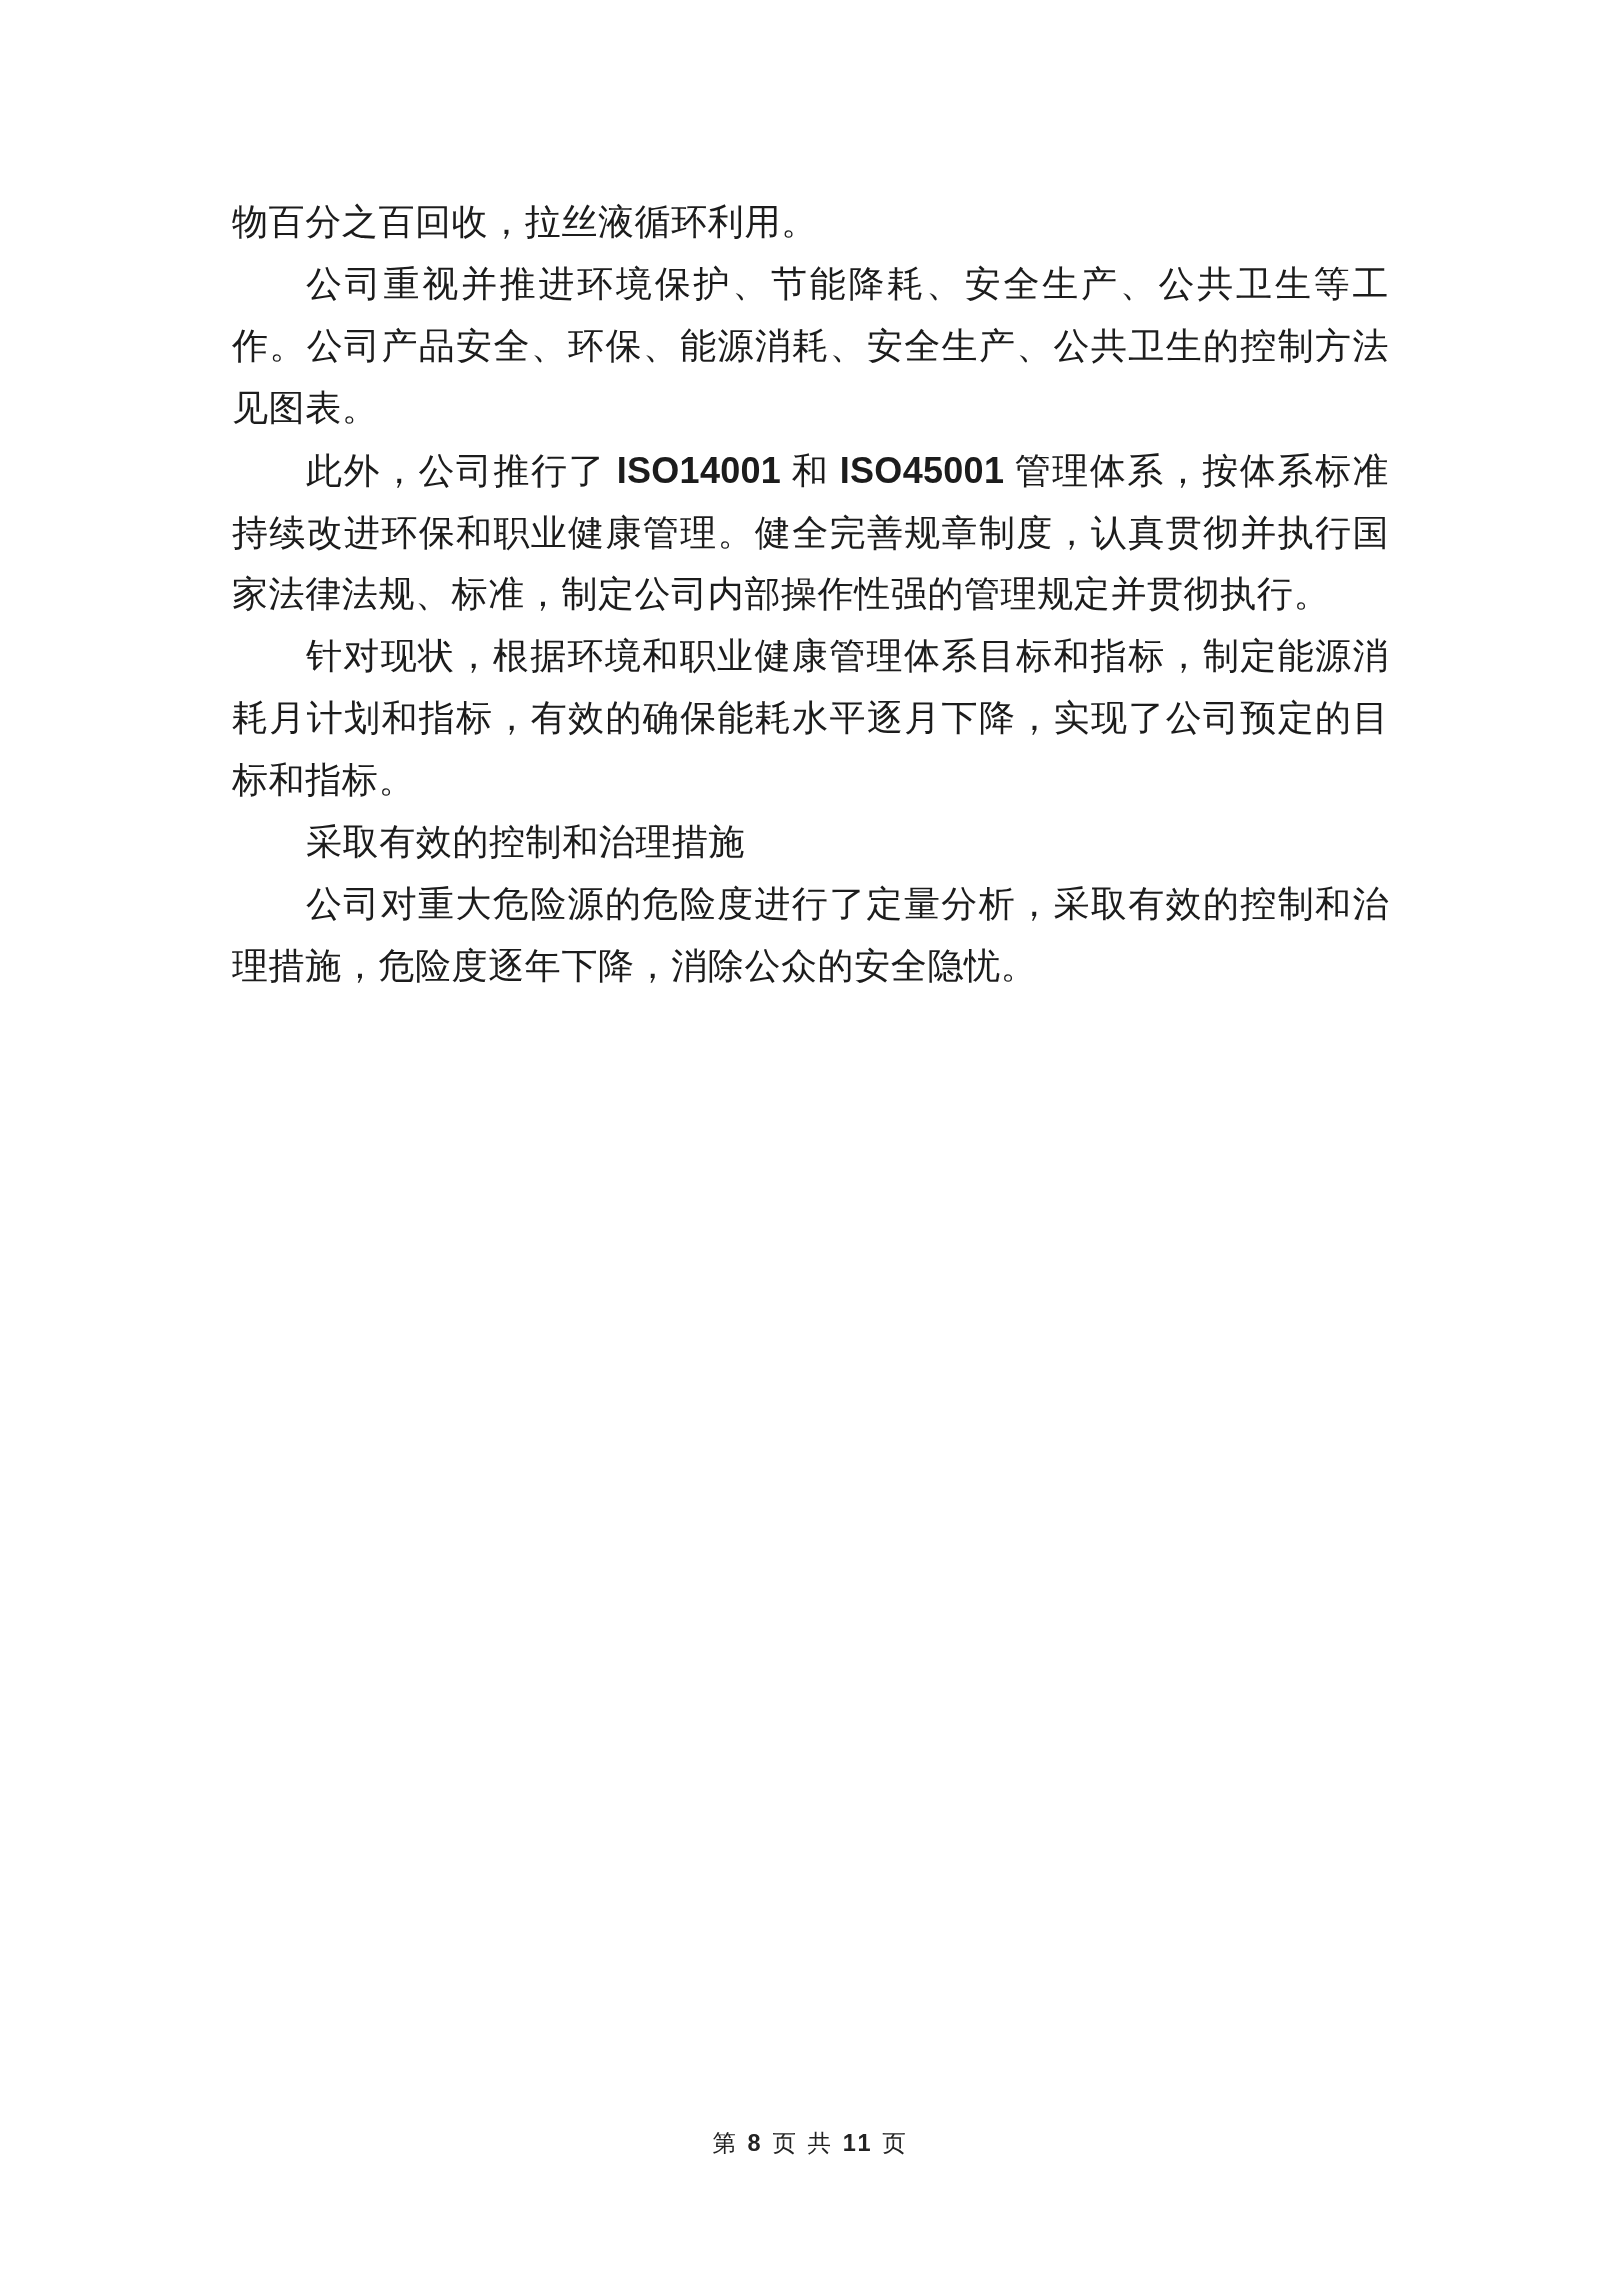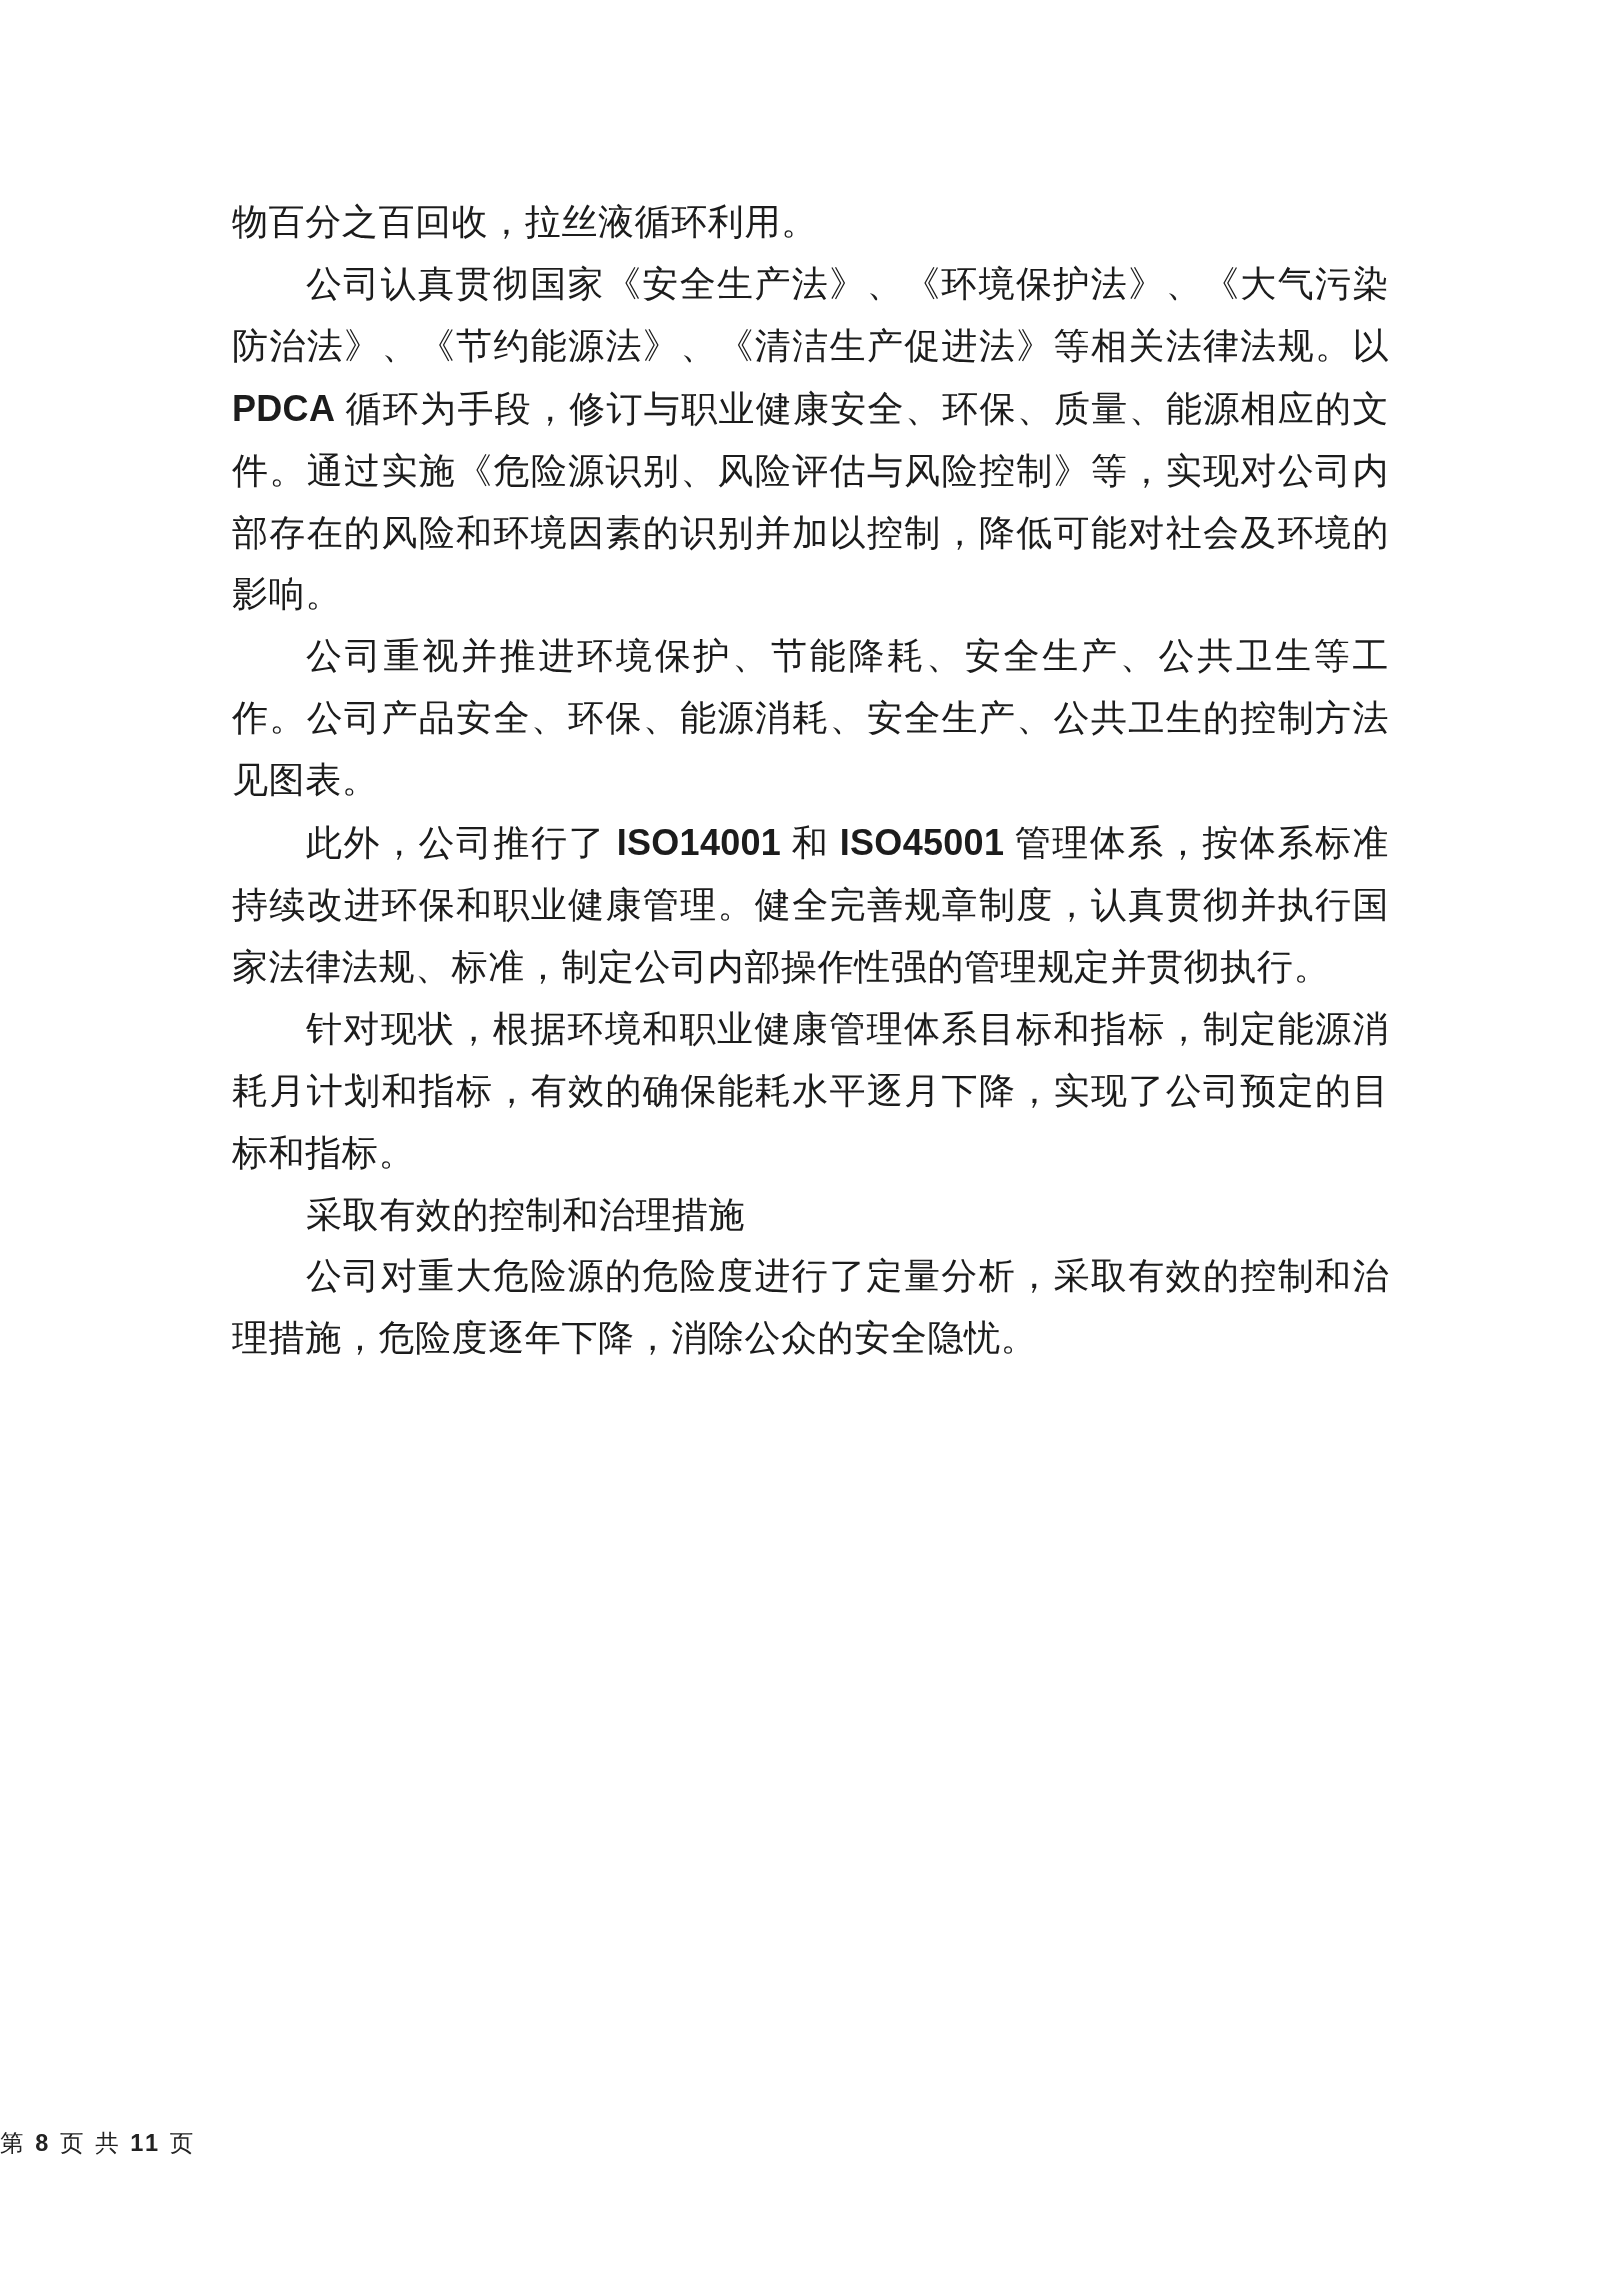--- a/index.html
+++ b/index.html
@@ -46,39 +46,38 @@
   .latin {
     font-family: "Liberation Sans", "DejaVu Sans", sans-serif;
     font-weight: 600;
     letter-spacing: 0.3px;
   }
   .footer {
     position: absolute;
     left: 0;
     top: 2127px;
     width: 1621px;
-    text-align: left;
+    text-align: center;
     font-size: 23.5px;
     letter-spacing: 2.9px;
     color: #222;
     font-family: "Liberation Serif", "DejaVu Serif", serif;
   }
   .footer .num {
     font-family: "Liberation Sans", "DejaVu Sans", sans-serif;
     font-weight: 700;
   }
 </style>
 </head>
 <body>
 
 <div class="page">
 
   <div class="content">
     <p class="para">物百分之百回收，拉丝液循环利用。</p>
-    <p class="para indent">公司认真贯彻国家《安全生产法》、《环境保护法》、《大气污染防治法》、《节约能源法》、《清洁生产促进法》等相关法律法规。以 <span class="latin">PDCA</span> 循环为手段，修订与职业健康安全、环保、质量、能源相应的文件。通过实施《危险源识别、风险评估与风险控制》等，实现对公司内部存在的风险和环境因素的识别并加以控制，降低可能对社会及环境的影响。</p>
     <p class="para indent">公司重视并推进环境保护、节能降耗、安全生产、公共卫生等工作。公司产品安全、环保、能源消耗、安全生产、公共卫生的控制方法见图表。</p>
     <p class="para indent">此外，公司推行了 <span class="latin">ISO14001</span> 和 <span class="latin">ISO45001</span> 管理体系，按体系标准持续改进环保和职业健康管理。健全完善规章制度，认真贯彻并执行国家法律法规、标准，制定公司内部操作性强的管理规定并贯彻执行。</p>
     <p class="para indent">针对现状，根据环境和职业健康管理体系目标和指标，制定能源消耗月计划和指标，有效的确保能耗水平逐月下降，实现了公司预定的目标和指标。</p>
     <p class="para indent">采取有效的控制和治理措施</p>
     <p class="para indent">公司对重大危险源的危险度进行了定量分析，采取有效的控制和治理措施，危险度逐年下降，消除公众的安全隐忧。</p>
   </div>
 
   <div class="footer">
     <span>第</span>
     <span class="num">8</span>

